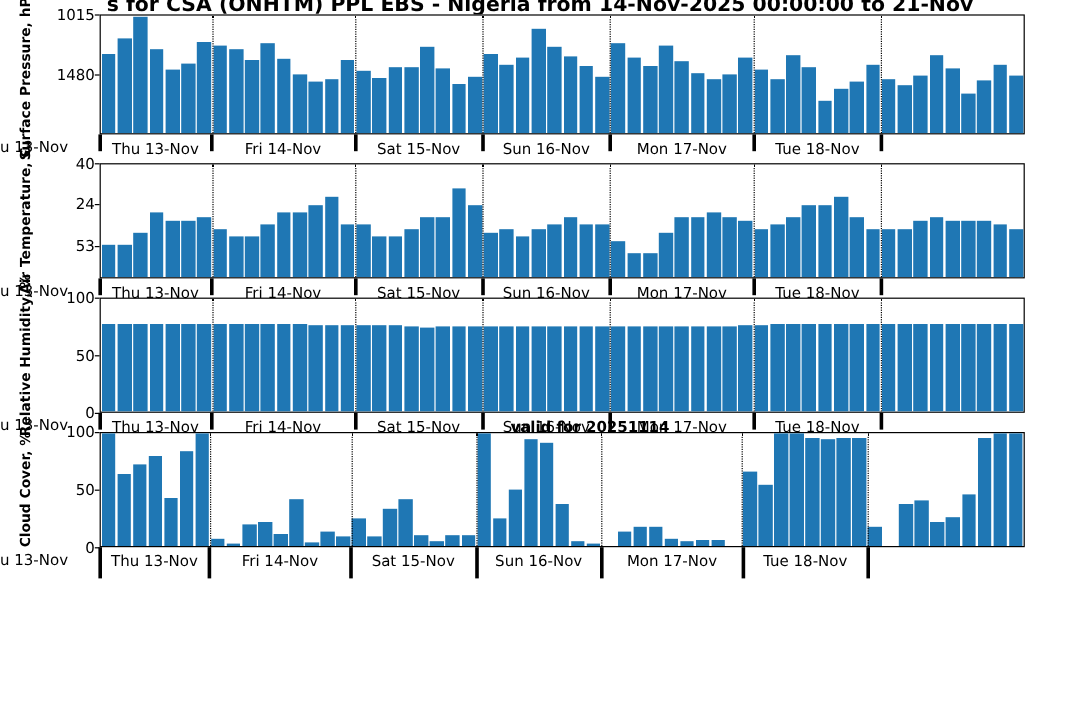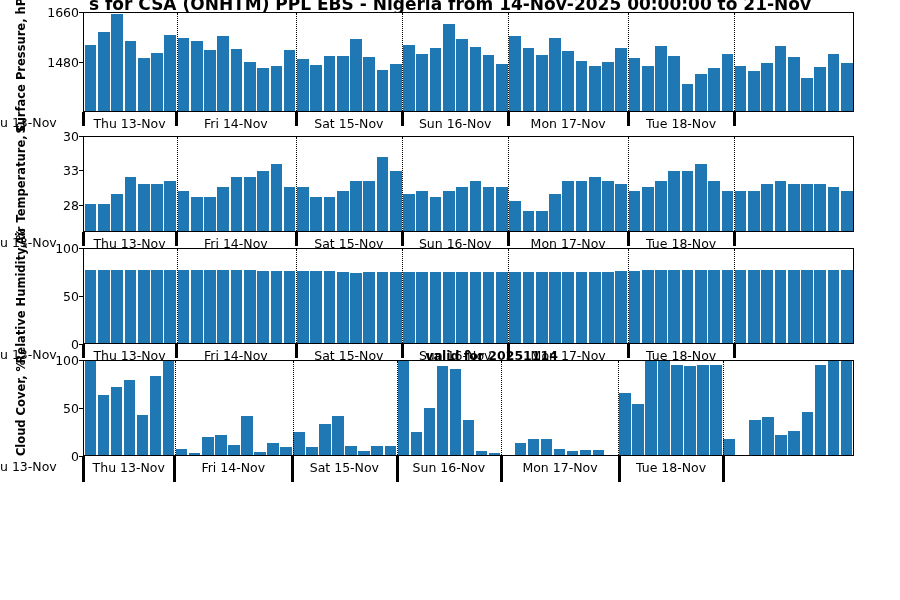--- a/index.html
+++ b/index.html
@@ -338,44 +338,44 @@
         <div class="daysep" style="left: 54.2373%;"></div>
         <div class="daysep" style="left: 69.4915%;"></div>
         <div class="daysep" style="left: 83.0508%;"></div>
       </div>
     </div>
 
   <div class="annot" id="annot" style="left: 491.63px; top: 348px;">valid for 20251114</div>
 
 <div class="ytick" style="top: 62px; left: 35px; width: 44px;">1480</div>
     <div class="ytickmark" style="top: 62px; left: 79px;"></div>
-    <div class="ytick" style="top: 12px; left: 35px; width: 44px;">1660</div>
+    <div class="ytick" style="top: 12px; left: 35px; width: 44px;">1015</div>
     <div class="ytickmark" style="top: 12px; left: 79px;"></div>
     <div class="ylabel" style="left: 21px; top: 62px; transform: rotate(-90deg) translate(-50%, -50%);">Surface Pressure, hPa</div>
     <div class="xaxis" style="left: 83px; width: 771px; top: 116px;">
       <div class="xlab" style="left: 46.5259px;">Thu 13-Nov</div>
       <div class="xsep" style="left: -1px; height: 14px;"></div>
       <div class="xlab" style="left: 152.871px;">Fri 14-Nov</div>
       <div class="xsep" style="left: 92.0517px; height: 14px;"></div>
       <div class="xlab" style="left: 265.862px;">Sat 15-Nov</div>
       <div class="xsep" style="left: 211.69px; height: 14px;"></div>
       <div class="xlab" style="left: 372.207px;">Sun 16-Nov</div>
       <div class="xsep" style="left: 318.034px; height: 14px;"></div>
       <div class="xlab" style="left: 485.198px;">Mon 17-Nov</div>
       <div class="xsep" style="left: 424.379px; height: 14px;"></div>
       <div class="xlab" style="left: 598.19px;">Tue 18-Nov</div>
       <div class="xsep" style="left: 544.017px; height: 14px;"></div>
       <div class="xsep" style="left: 650.362px; height: 14px;"></div>
     </div>
     <div class="leftstub" style="left: 0px; top: 122px;">u 13-Nov</div>
-    <div class="ytick" style="top: 204.571px; left: 35px; width: 44px;">28</div>
+    <div class="ytick" style="top: 204.571px; left: 35px; width: 44px;">53</div>
     <div class="ytickmark" style="top: 204.571px; left: 79px;"></div>
-    <div class="ytick" style="top: 170.286px; left: 35px; width: 44px;">33</div>
+    <div class="ytick" style="top: 170.286px; left: 35px; width: 44px;">24</div>
     <div class="ytickmark" style="top: 170.286px; left: 79px;"></div>
-    <div class="ytick" style="top: 136px; left: 35px; width: 44px;">30</div>
+    <div class="ytick" style="top: 136px; left: 35px; width: 44px;">40</div>
     <div class="ytickmark" style="top: 136px; left: 79px;"></div>
     <div class="ylabel" style="left: 21px; top: 184px; transform: rotate(-90deg) translate(-50%, -50%);">Air Temperature, C</div>
     <div class="xaxis" style="left: 83px; width: 771px; top: 236px;">
       <div class="xlab" style="left: 46.5259px;">Thu 13-Nov</div>
       <div class="xsep" style="left: -1px; height: 14px;"></div>
       <div class="xlab" style="left: 152.871px;">Fri 14-Nov</div>
       <div class="xsep" style="left: 92.0517px; height: 14px;"></div>
       <div class="xlab" style="left: 265.862px;">Sat 15-Nov</div>
       <div class="xsep" style="left: 211.69px; height: 14px;"></div>
       <div class="xlab" style="left: 372.207px;">Sun 16-Nov</div>

